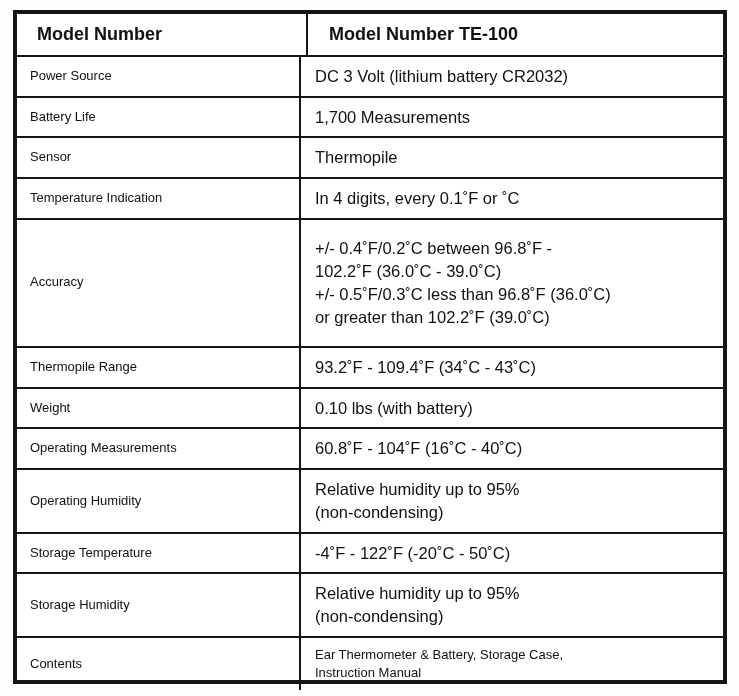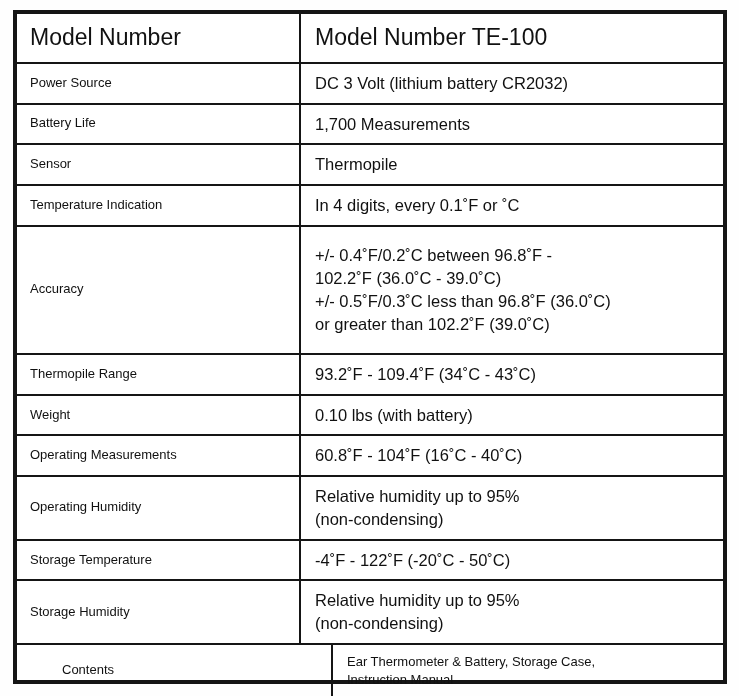--- a/index.html
+++ b/index.html
@@ -25,21 +25,20 @@
     display: flex;
     flex-direction: column;
   }
   .spec-row {
     display: flex;
     flex: 1 1 auto;
     border-bottom: 2px solid #151515;
   }
   .spec-row:last-child {
     border-bottom: none;
-    margin-left: 32px;
   }
   .label-cell {
     box-sizing: border-box;
     width: 284px;
     flex: 0 0 284px;
     border-right: 2px solid #151515;
     padding: 8px 12px 8px 13px;
     display: flex;
     align-items: center;
     font-size: 13px;
@@ -50,22 +49,23 @@
     flex: 1 1 auto;
     padding: 8px 1px 8px 14px;
     display: flex;
     align-items: center;
     font-size: 16.5px;
     line-height: 1.38;
     white-space: pre-line;
   }
   .header-row .label-cell,
   .header-row .value-cell {
-    font-weight: normal;
-    font-size: 23px;
+    font-weight: bold;
+    font-size: 18px;
+    margin-left: 7px;
   }
   .row-accuracy {
     flex: 0 0 auto;
     min-height: 126px;
   }
   .row-two-line {
     flex: 0 0 auto;
     min-height: 52px;
   }
   .row-contents .value-cell {

